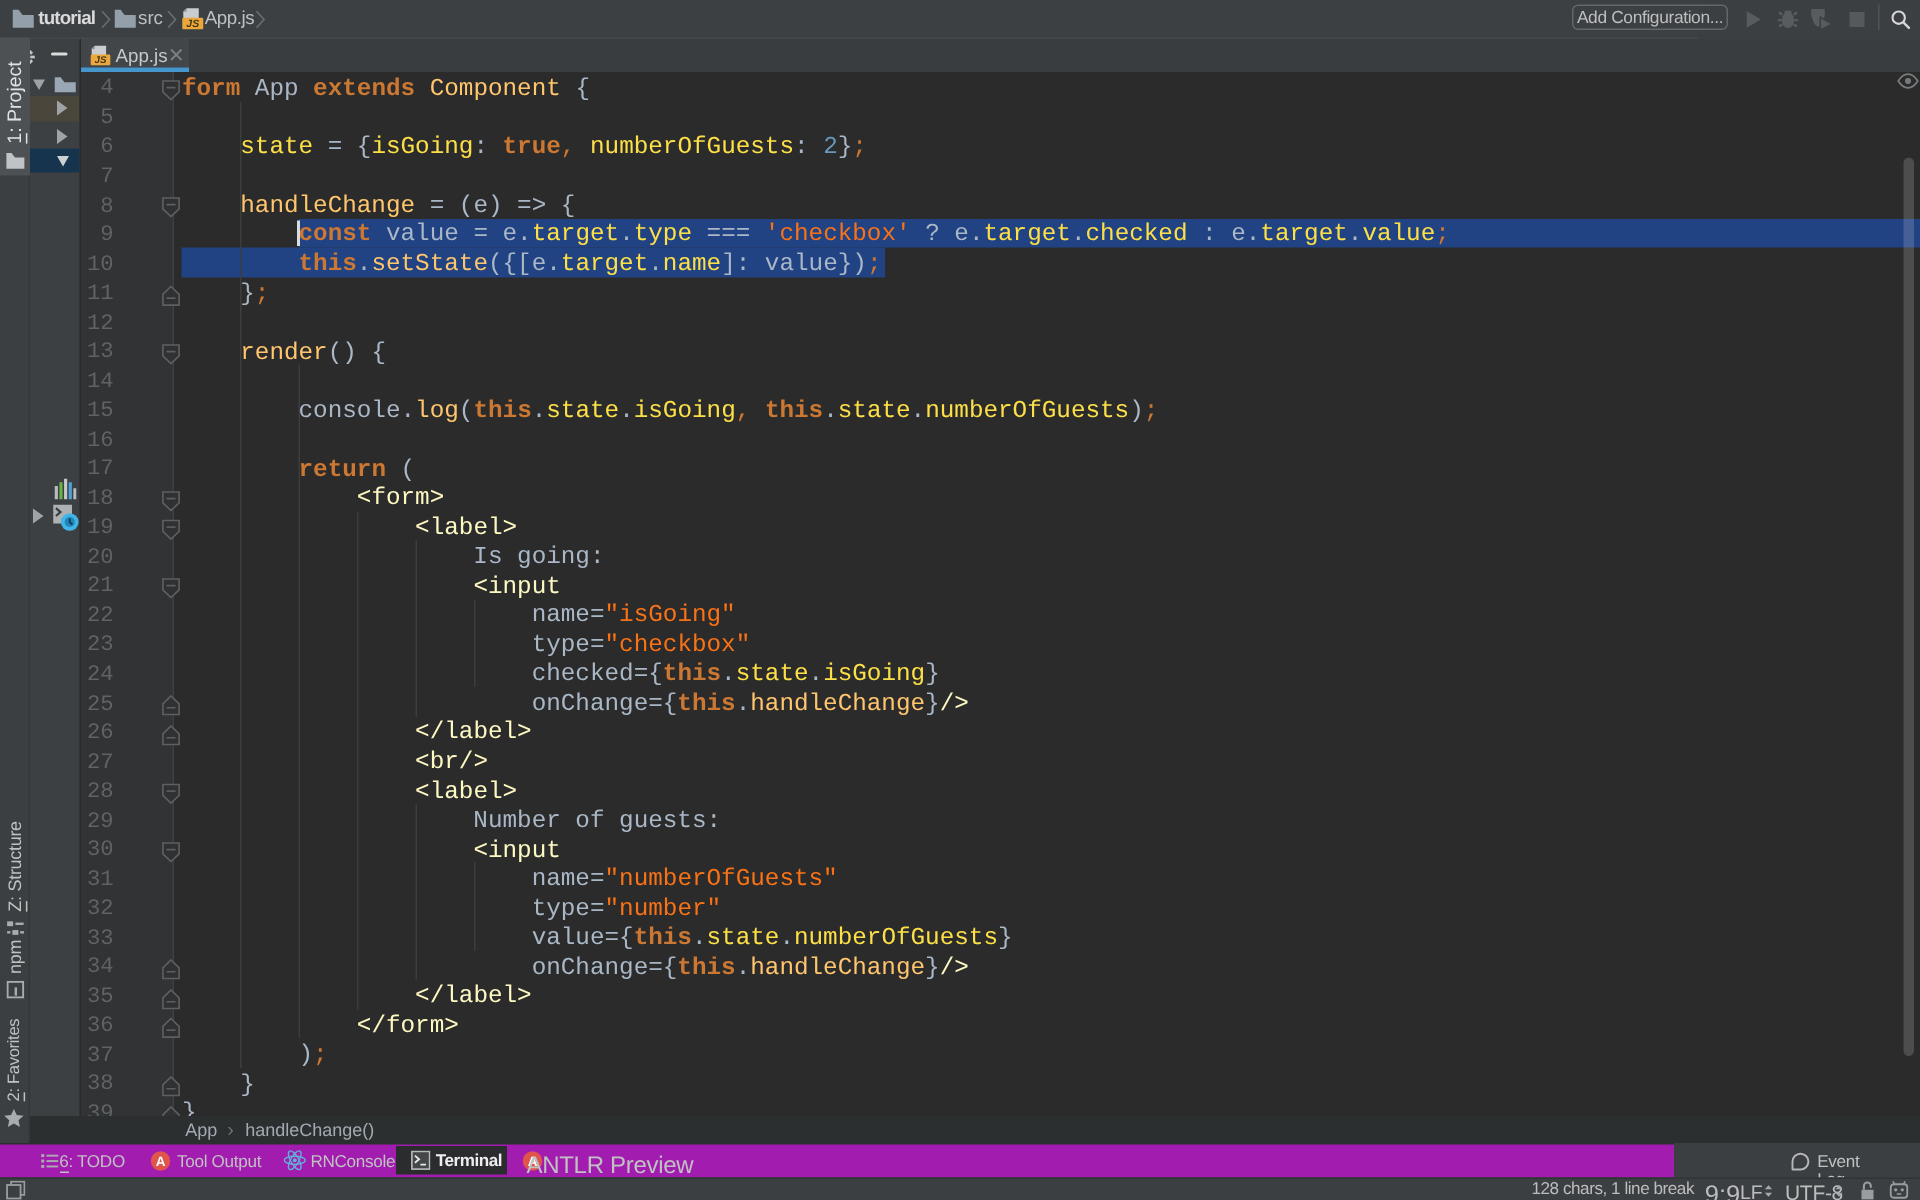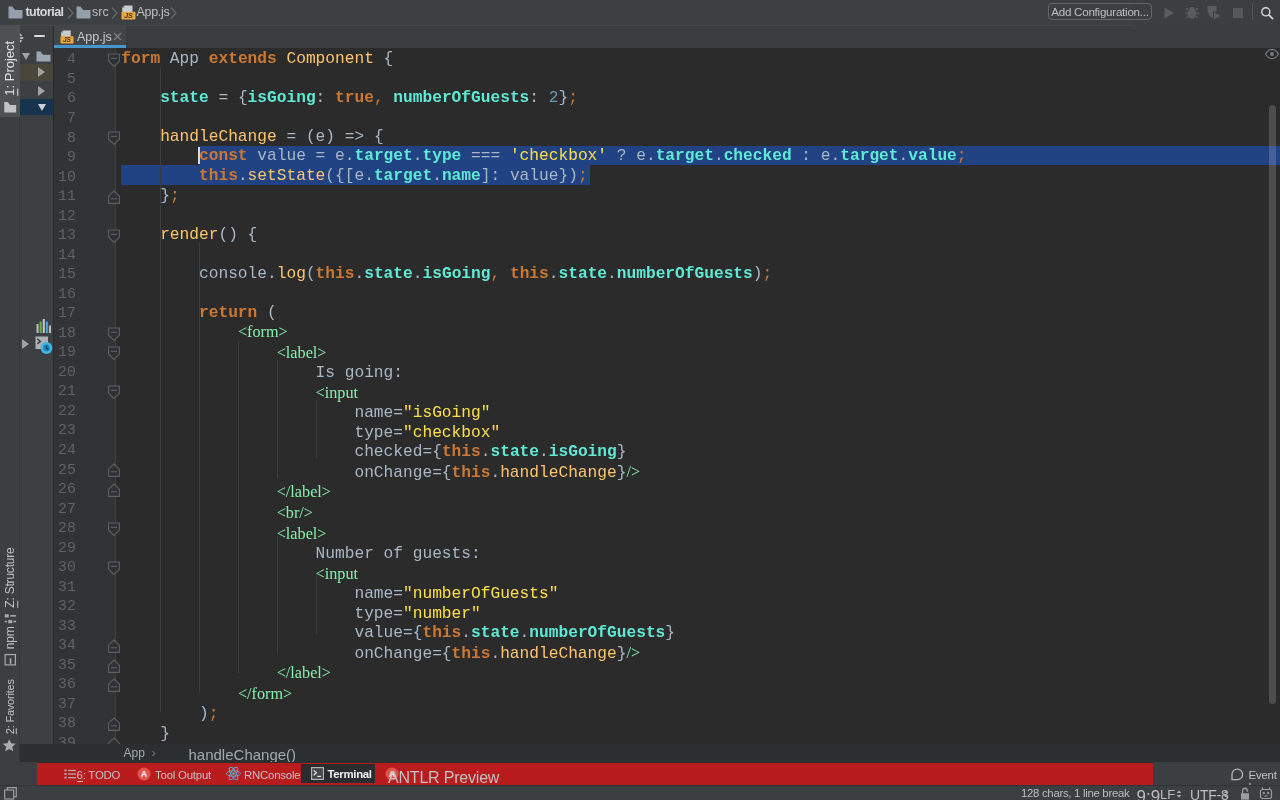--- a/index.html
+++ b/index.html
@@ -2,25 +2,25 @@
 <html><head>
 <meta charset="utf-8">
 <style>
   * { margin:0; padding:0; box-sizing:border-box; }
   html,body { width:1280px; height:800px; overflow:hidden; background:#3c3f41;
     font-family:"Liberation Sans", sans-serif; }
   .abs { position:absolute; }
   #root { position:relative; width:1280px; height:800px; background:#3c3f41; }
   
   .k { color:#cc7832; font-weight:bold; }
-  .s { color:#fde047; }
+  .s { color:#f97316; }
   .n { color:#6897bb; }
-  .f { color:#5eead4;font-weight:bold; }
+  .f { color:#fde047; }
   .fn { color:#ffc66d; }
-  .t { color:#86efac;font-family:Liberation Serif, serif; }
+  .t { color:#fef9c3; }
   .sc { color:#cc7832; }
   pre.code { font-family:"Liberation Mono", monospace; font-size:16.2px; line-height:19.53px;
     color:#a9b7c6; white-space:pre; }
   pre.nums { font-family:"Liberation Mono", monospace; font-size:14.8px; line-height:19.53px;
     color:#5f6366; white-space:pre; text-align:right; }
   .mn { border-bottom:1px solid currentColor; }
   .vlabel { display:flex; align-items:center; font-size:11.5px; color:#c7c9cb; white-space:nowrap; letter-spacing:-0.2px; }
   svg.fold { width:12px; height:14px; }
   .vlabel svg { flex-shrink:0; }
 </style>
@@ -342,24 +342,24 @@
       <g id="fup">
         <path d="M6,1 L11.4,6.2 V13.4 H0.6 V6.2 Z" fill="#2f3133" stroke="#5d6062" stroke-width="1.1"></path>
         <line x1="3" y1="8.8" x2="9" y2="8.8" stroke="#5d6062" stroke-width="1.1"></line>
       </g>
     </defs>
   </svg>
 
   <div class="abs" id="crumbs" style="left:19.5px;top:743.5px;width:1260.5px;height:18.5px;background:#2c2f30;">
     <div class="abs" style="left:104px;top:2.5px;font-size:12px;color:#a1aab2;">App</div>
     <div class="abs" style="left:132px;top:1.5px;font-size:13px;color:#6e7173;">›</div>
-    <div class="abs" style="left:144px;top:2.5px;font-size:15px;color:#a1aab2;margin-left:25px;">handleChange()</div>
-  </div>
-
-  <div class="abs" id="toolbar" style="left:0;top:762px;width:1116px;height:22.5px;background:#b91c1c;border-top:1px solid #2b2e30;margin-left:37px;">
+    <div class="abs" style="left:144px;top:2.5px;font-size:12px;color:#a1aab2;">handleChange()</div>
+  </div>
+
+  <div class="abs" id="toolbar" style="left:0;top:762px;width:1116px;height:22.5px;background:#a21caf;border-top:1px solid #2b2e30;">
 
     <svg class="abs" style="left:26.5px;top:4.5px" width="12" height="12" viewBox="0 0 12 12">
       <g fill="#a9acae">
         <rect x="0.5" y="1.4" width="2" height="2"></rect>
           <rect x="4" y="1.8" width="8" height="1.3"></rect>
         <rect x="0.5" y="5" width="2" height="2"></rect>
           <rect x="4" y="5.4" width="8" height="1.3"></rect>
         <rect x="0.5" y="8.6" width="2" height="2"></rect>
           <rect x="4" y="9" width="8" height="1.3"></rect>
       </g>

